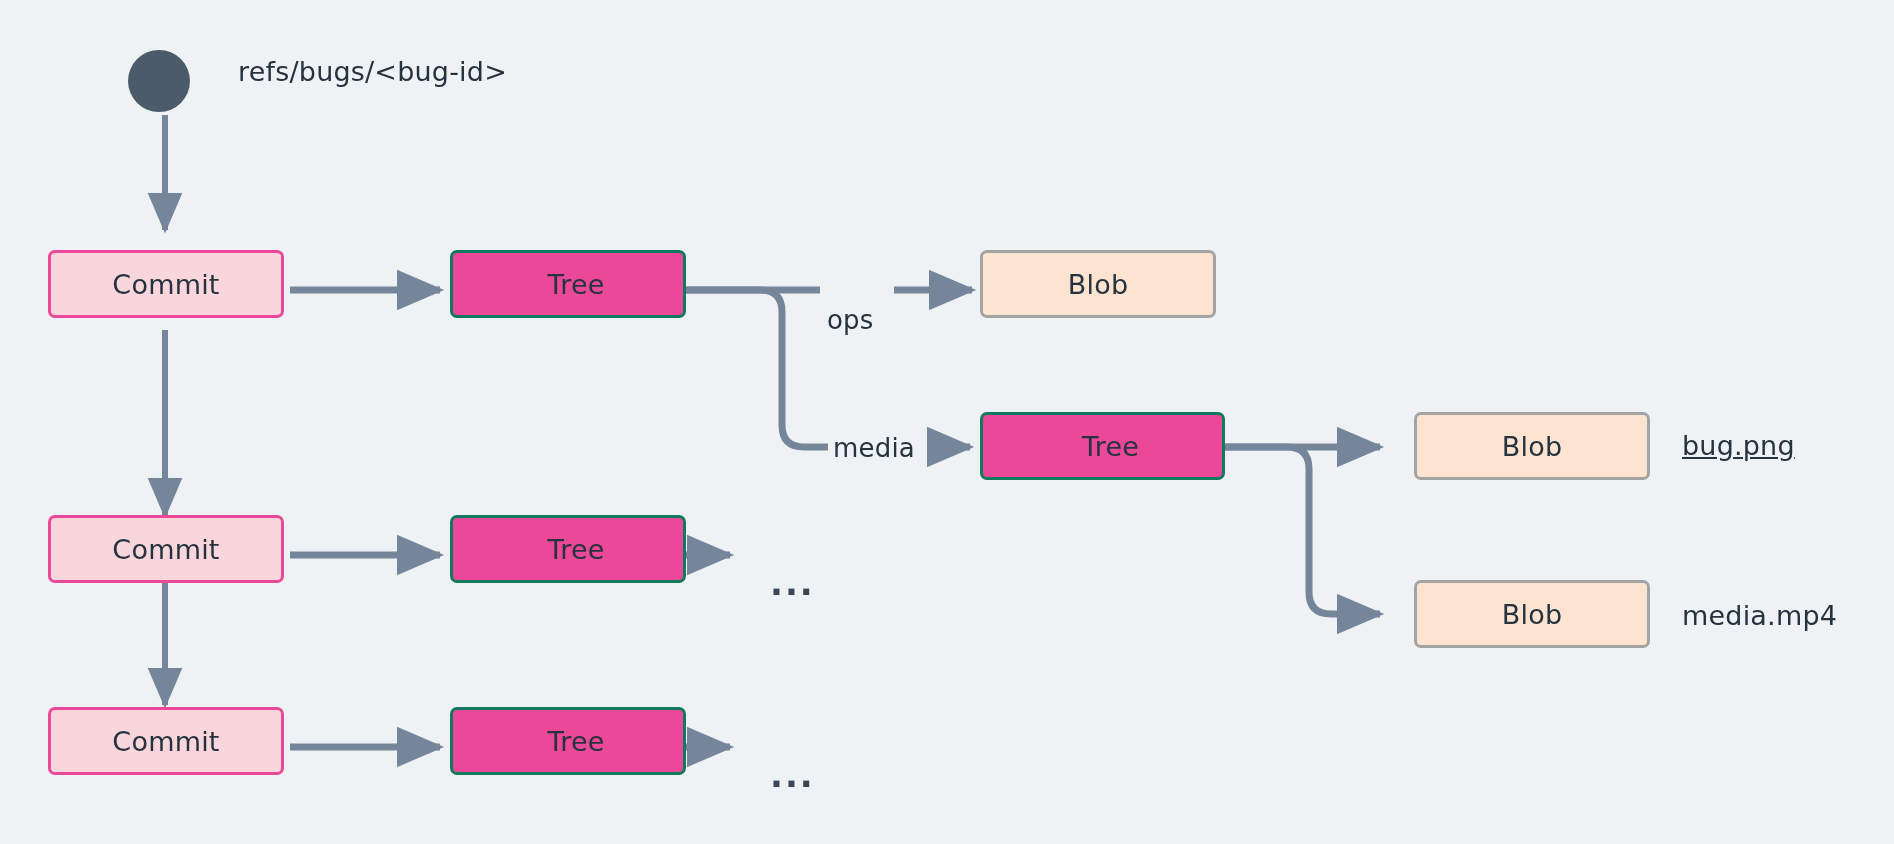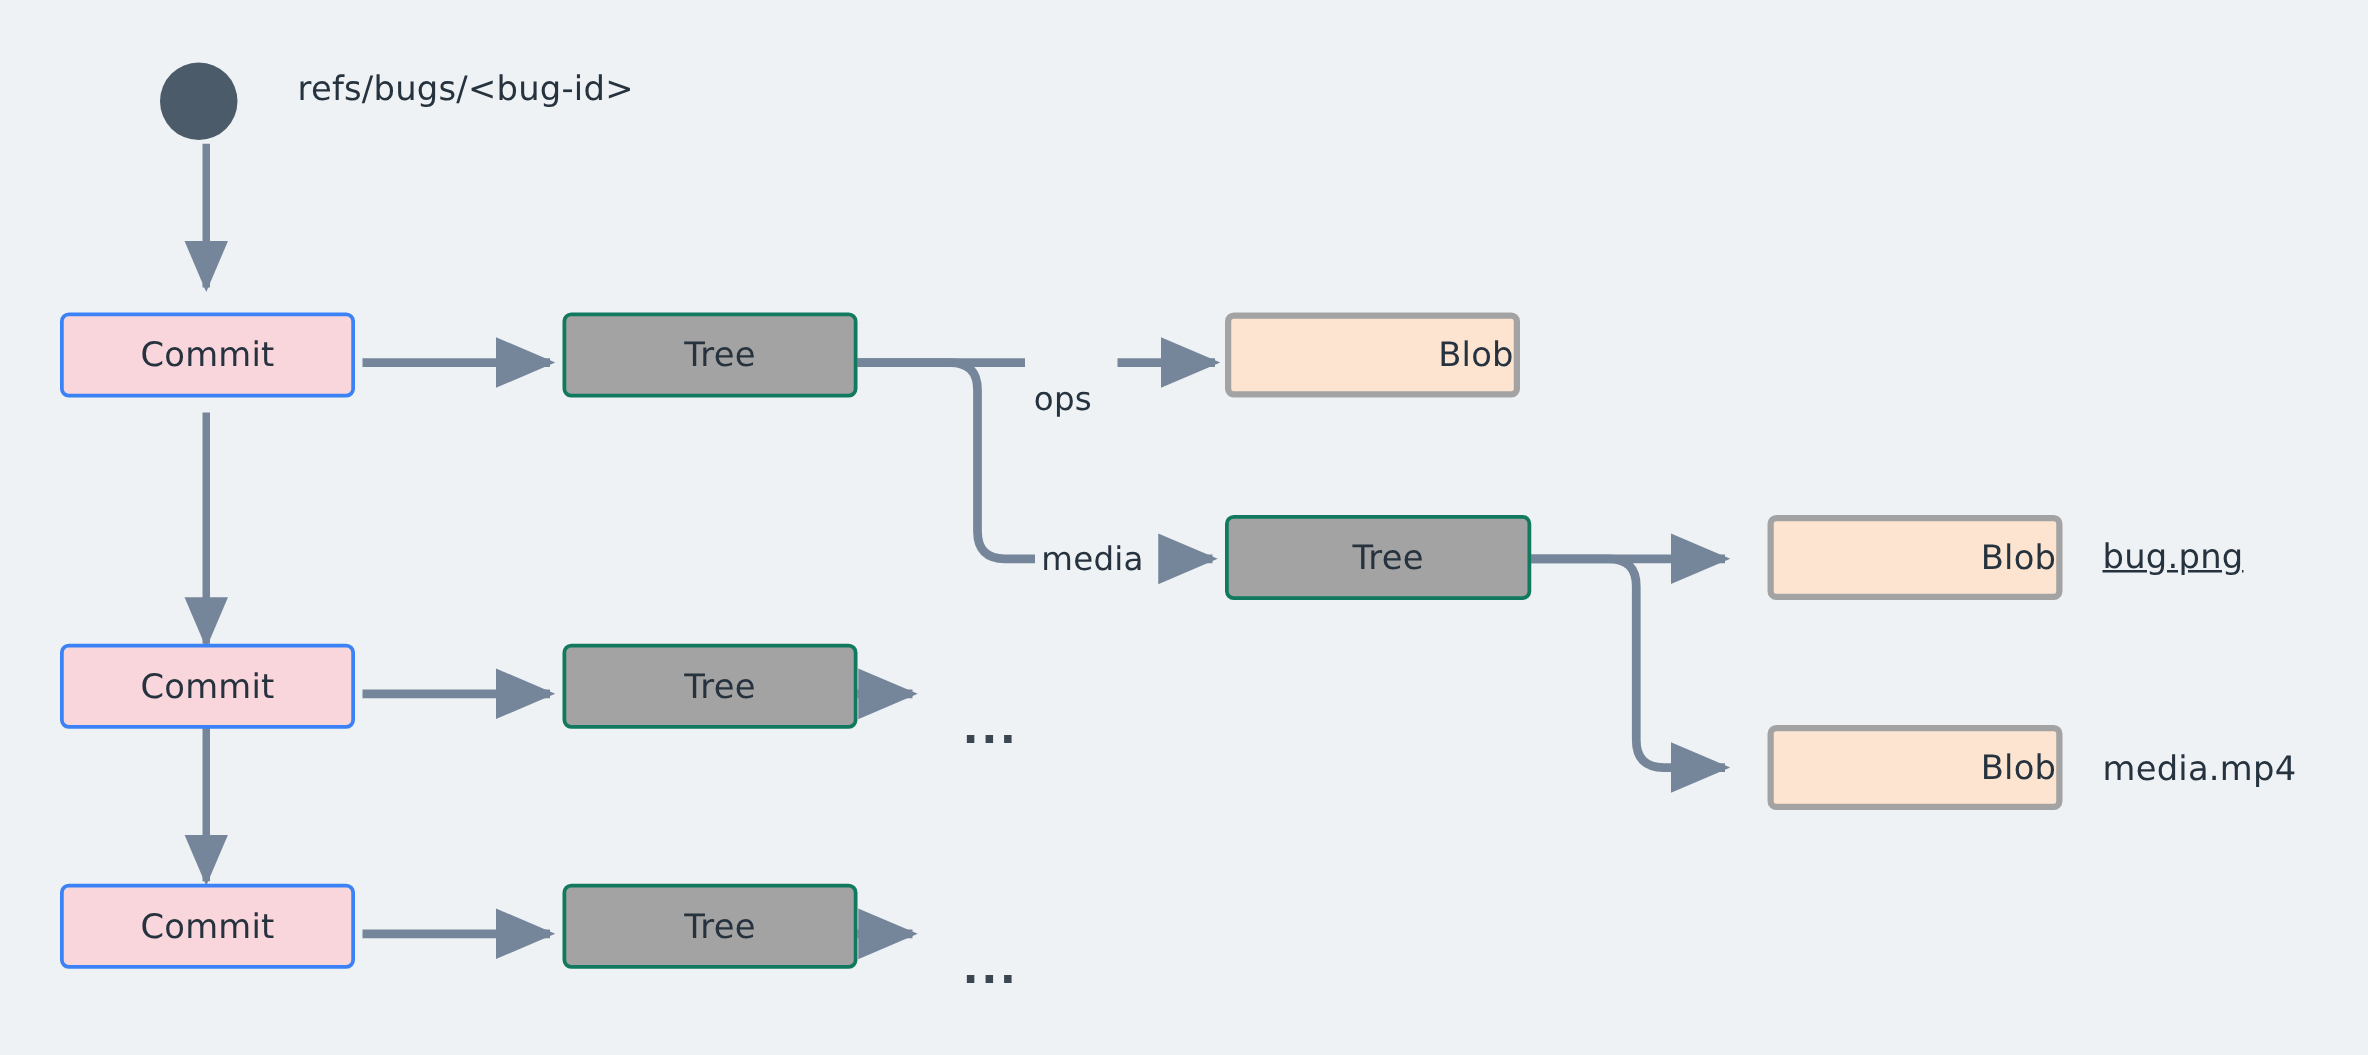--- a/index.html
+++ b/index.html
@@ -32,31 +32,30 @@
     display: flex;
     align-items: center;
     justify-content: center;
     border-radius: 7px;
     font-size: 27px;
     color: #26333f;
     letter-spacing: 0.2px;
   }
   .node-commit {
     background: #f9d6dc;
-    border: 3px solid #3b82f6;
+    border: 3px solid #ec4899;
   }
   .node-tree {
-    background: #a3a3a3;
+    background: #ec4899;
     border: 3px solid #10795e;
     padding-left: 16px;
   }
   .node-blob {
     background: #fce4d1;
-    border: 5px solid #a3a3a3;
-    justify-content: flex-end;
+    border: 3px solid #a3a3a3;
   }
   .ref-dot {
     position: absolute;
     width: 62px;
     height: 62px;
     border-radius: 50%;
     background: #4b5b69;
   }
   .plain-label {
     position: absolute;

